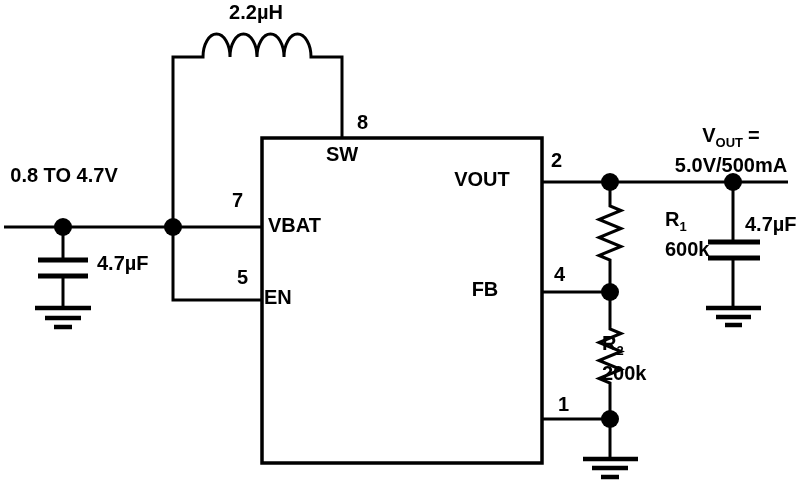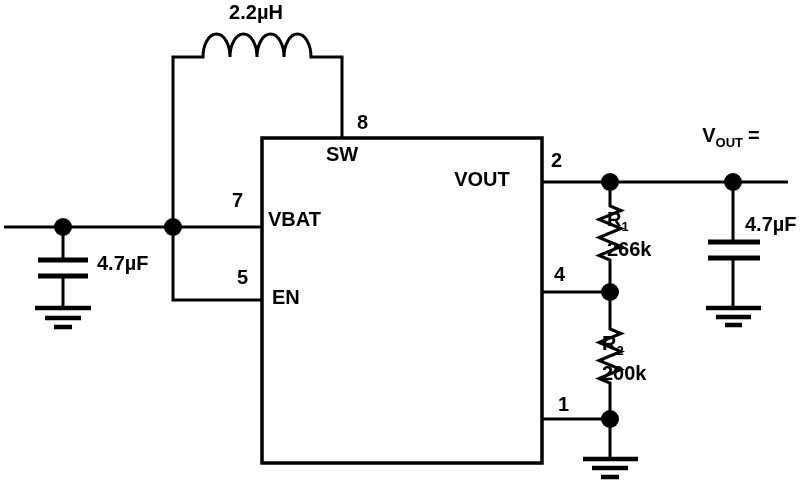--- a/index.html
+++ b/index.html
@@ -89,45 +89,48 @@
         <circle cx="733" cy="182" r="9"></circle>
         <circle cx="610" cy="292" r="9"></circle>
         <circle cx="610" cy="419" r="9"></circle>
       </g>
     </g>
   </svg>
 
   <div class="lbl center" style="left:256px; top:1px">2.2µH</div>
 
   <div class="lbl center" style="left:64px; top:164px">
+    <div>0.8 TO 4.7V</div>
   </div>
 
   <div class="lbl" style="left:97px; top:252px">4.7µF</div>
 
   <div class="lbl center" style="left:731px; top:124px">
     <div><span>V</span><sub>OUT</sub><span class="eq">=</span></div>
+    <div>5.0V/500mA</div>
   </div>
 
   <div class="lbl" style="left:745px; top:213px">4.7µF</div>
 
-  <div class="lbl" style="left:607px; top:208px">
+  <div class="lbl" style="left:665px; top:208px">
     <div><span>R</span><sub>1</sub></div>
-    <div>266k</div>
+    <div>600k</div>
   </div>
 
   <div class="lbl" style="left:602px; top:332px">
     <div><span>R</span><sub>2</sub></div>
     <div>200k</div>
   </div>
 
   <div class="lbl pinnum" style="left:357px; top:111px">8</div>
   <div class="lbl pinnum" style="left:232px; top:189px">7</div>
   <div class="lbl pinnum" style="left:237px; top:266px">5</div>
   <div class="lbl pinnum" style="left:551px; top:149px">2</div>
   <div class="lbl pinnum" style="left:554px; top:263px">4</div>
   <div class="lbl pinnum" style="left:558px; top:393px">1</div>
 
   <div class="lbl center" style="left:342px; top:143px">SW</div>
-  <div class="lbl" style="left:268px; top:208px">VBAT</div>
-  <div class="lbl" style="left:272px; top:286px">EN</div>
+  <div class="lbl" style="left:268px; top:214px">VBAT</div>
+  <div class="lbl" style="left:264px; top:286px">EN</div>
   <div class="lbl rightal" style="left:432px; top:168px; width:100px">VOUT</div>
+  <div class="lbl rightal" style="left:435px; top:278px; width:100px">FB</div>
 
 </div>
 
 </body></html>

